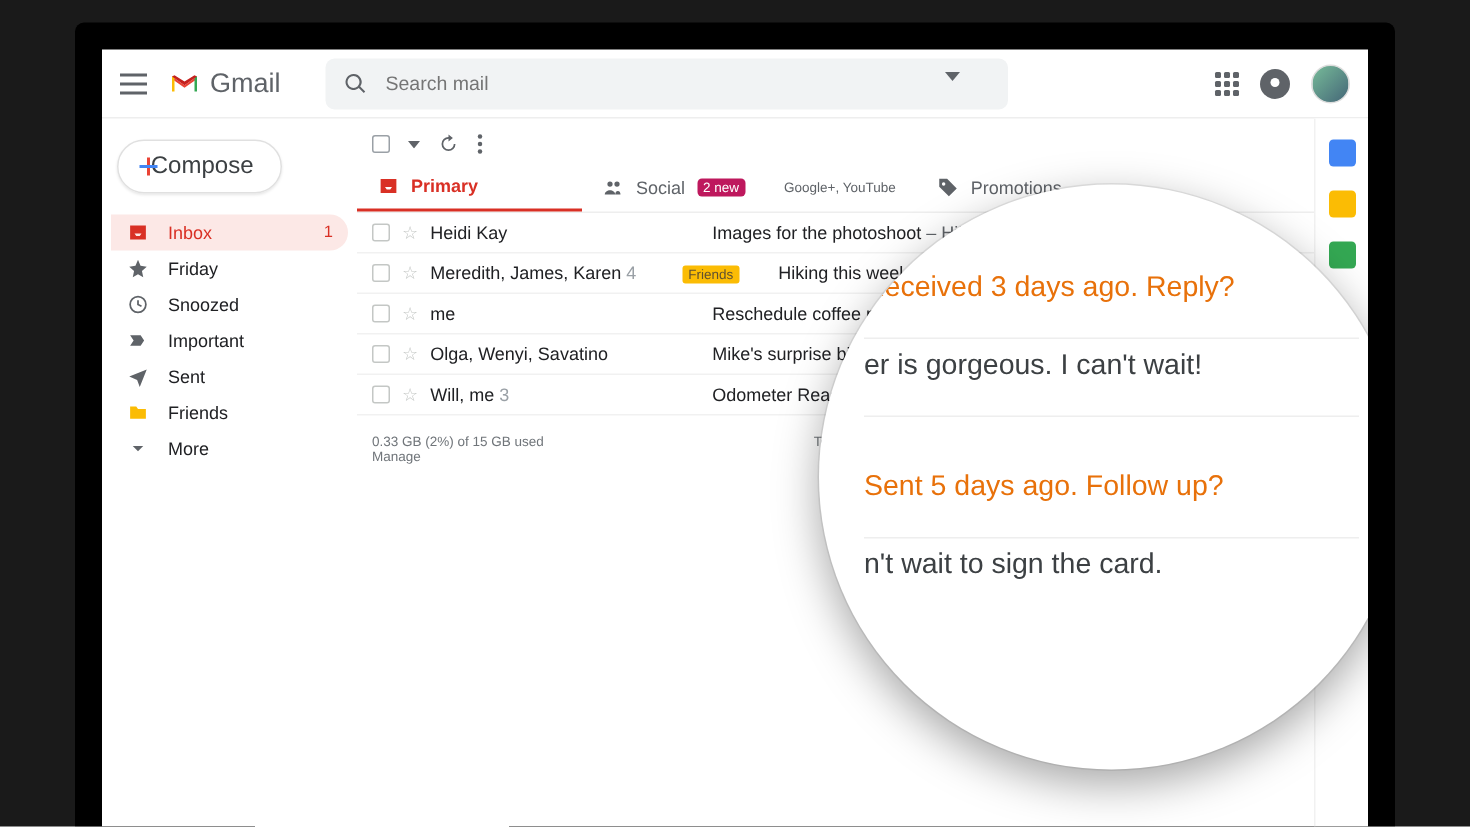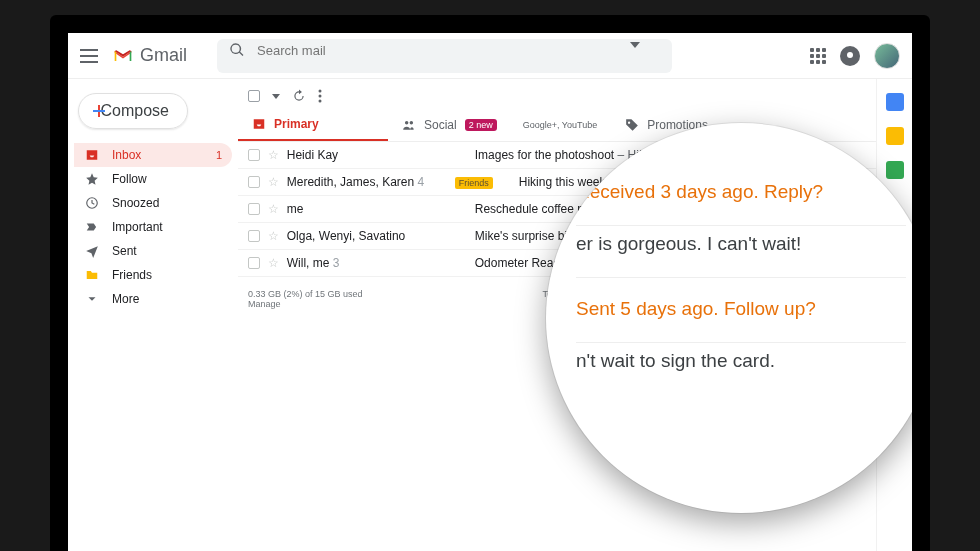--- a/index.html
+++ b/index.html
@@ -41,22 +41,22 @@
   .burger span{height:2px;background:#5f6368;width:100%;}
   .logo { display:flex; align-items:flex-end; margin-right:30px; }
   .logo svg { width:26px; height:20px; margin-right:4px;}
   .logo-text { font-size:18px; color:#5f6368; }
   .searchbar {
     flex:0 0 455px;
     background:#f1f3f4;
     border-radius:6px;
     height:34px;
     display:flex;
-    align-items:flex-end;
-    padding:0 44px 15px 12px;
+    align-items:center;
+    padding:0 44px 0 12px;
     position:relative;
   }
   .searchbar svg { width:16px; height:16px; fill:#5f6368; margin-right:12px;}
   .search-input { border:none; background:none; outline:none; font-size:13px; color:#5f6368; flex:1;}
   .search-caret { position:absolute; right:14px; }
   .header-right { margin-left:auto; display:flex; align-items:center; gap:14px;}
   .apps-grid { display:grid; grid-template-columns:repeat(3,4px); grid-gap:2px;}
   .apps-grid span{width:4px;height:4px;background:#5f6368;border-radius:1px;}
   .bell { width:20px;height:20px;border-radius:50%;background:#5f6368; position:relative;}
   .bell::after{content:"";position:absolute;left:7px;top:6px;width:6px;height:6px;border-radius:50%;background:#fff;}
@@ -189,21 +189,21 @@
             </span>
           <span>Inbox</span>
           <span class="count">1</span>
         </div>
         <div class="nav-item">
           <span class="nav-icon">
               <svg viewBox="0 0 24 24">
                 <path d="M12 2l2.9 6.9L22 10l-5.5 4.8L18 22l-6-3.5L6 22l1.5-7.2L2 10l7.1-1.1z"></path>
               </svg>
             </span>
-          <span>Follow</span>
+          <span>Friday</span>
         </div>
         <div class="nav-item">
           <span class="nav-icon">
               <svg viewBox="0 0 24 24">
                 <circle cx="12" cy="12" r="9" fill="none" stroke="#5f6368" stroke-width="2"></circle>
                 <path d="M12 7v5l4 2" stroke="#5f6368" stroke-width="2" fill="none"></path>
               </svg>
             </span>
           <span>Snoozed</span>
         </div>
@@ -327,18 +327,18 @@
           <div class="rail-icon rail-cal"></div>
           <div class="rail-icon rail-keep"></div>
           <div class="rail-icon rail-tasks"></div>
         </div>
       </div>
     </div>
 
     <div class="magnifier">
       <div class="mag-line mag-nudge">Received 3 days ago. Reply?</div>
       <div class="mag-line mag-plain">er is gorgeous.  I can't wait!</div>
-      <div class="mag-line mag-nudge" style="border-top:1px solid #eee;padding-top:20px">Sent 5 days ago. Follow up?</div>
+      <div class="mag-line mag-nudge" style="border-top:1px solid #eee;padding-top:36px">Sent 5 days ago. Follow up?</div>
       <div class="mag-line mag-plain">n't wait to sign the card.</div>
     </div>
 
   </div>
 </div>
 
 </body></html>

